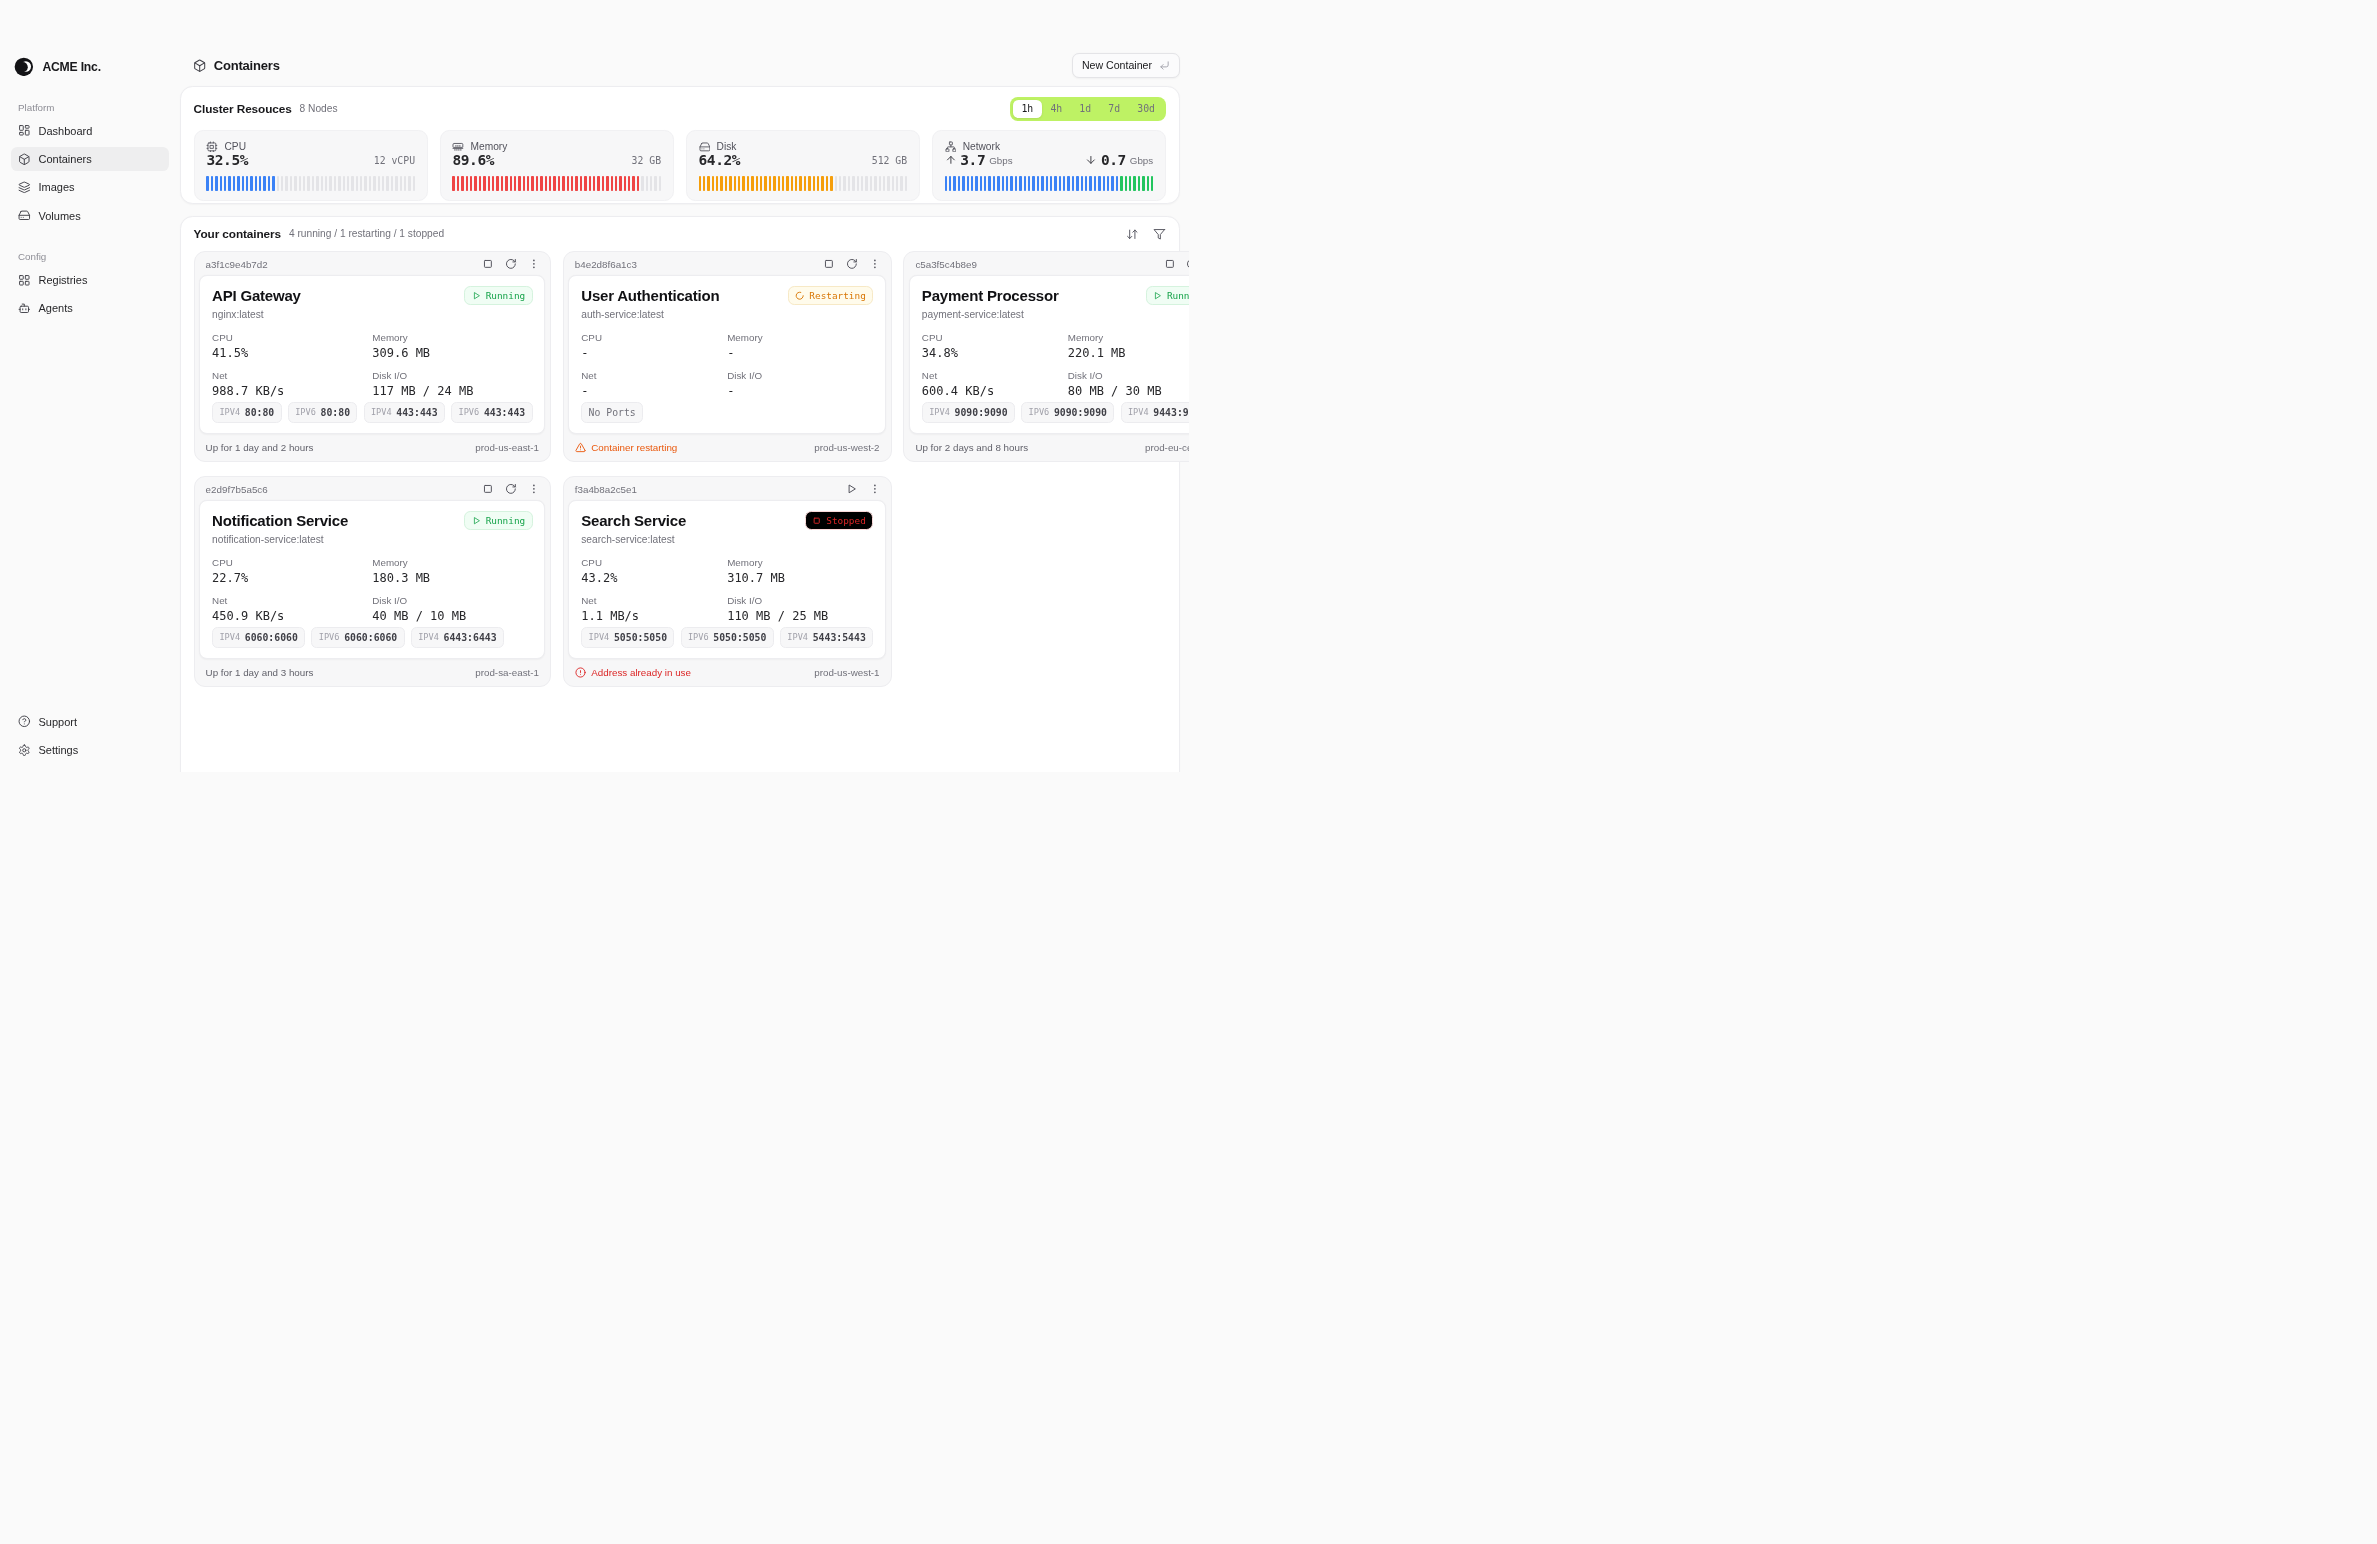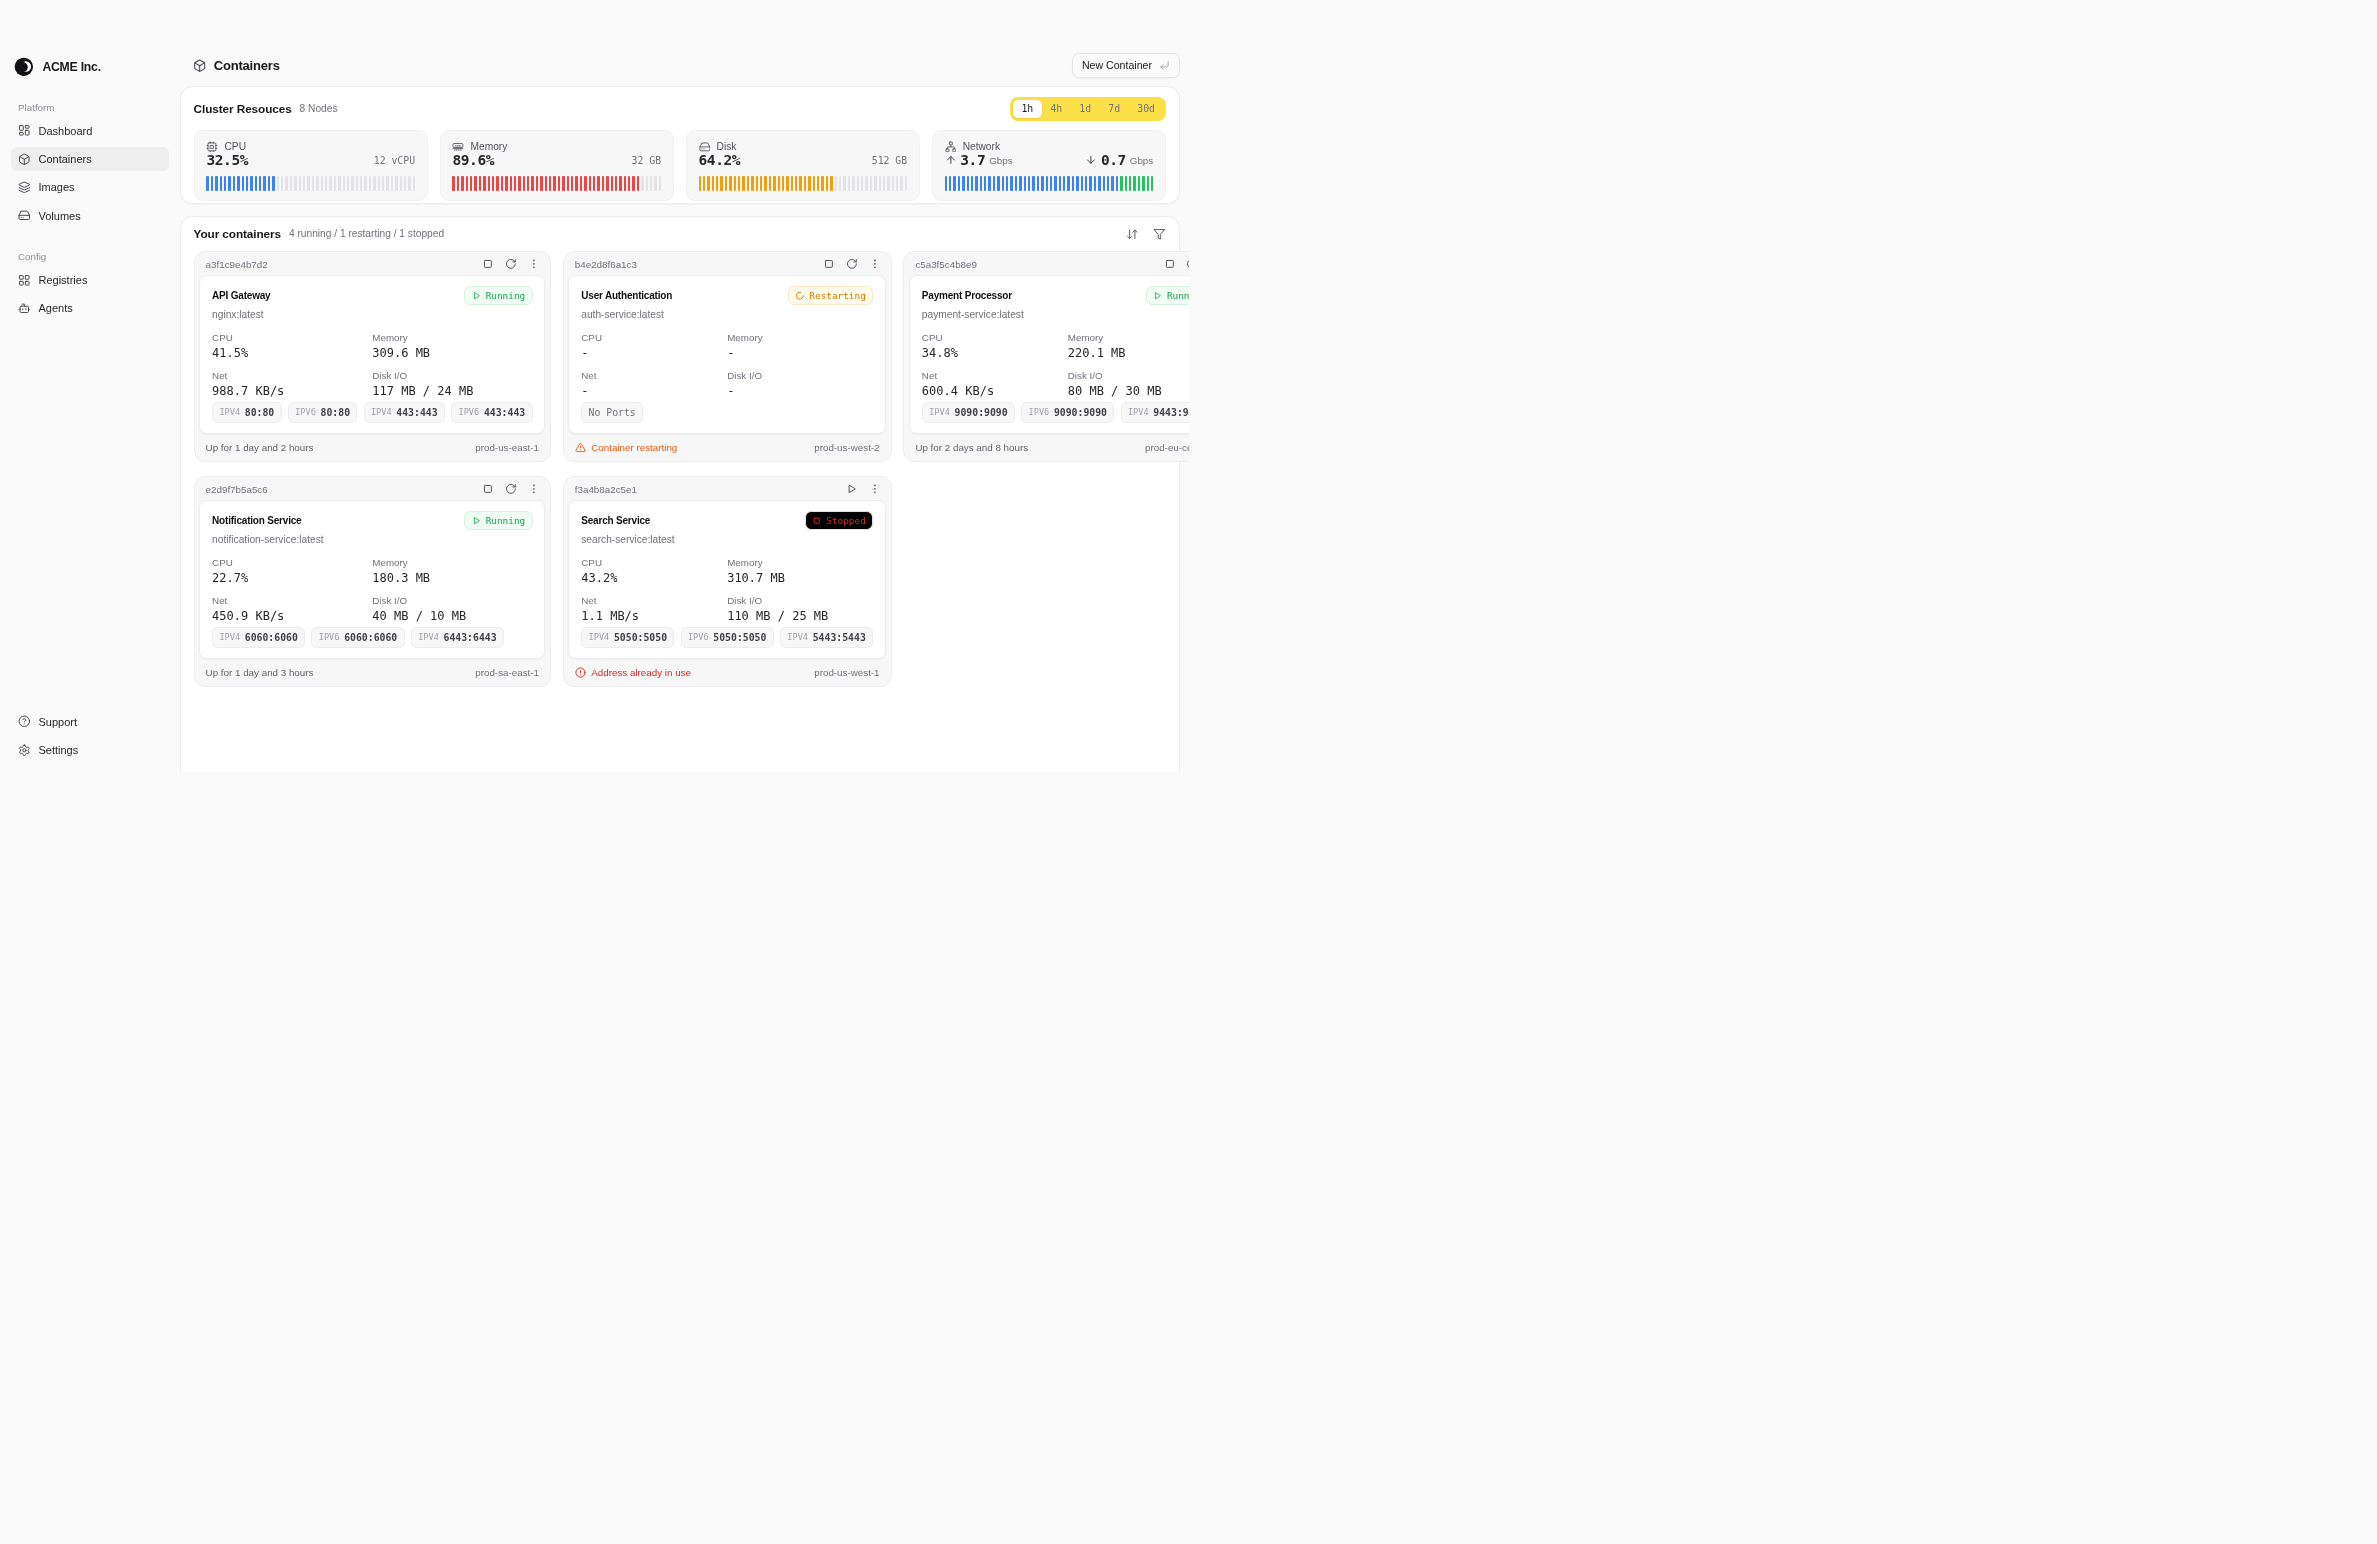--- a/index.html
+++ b/index.html
@@ -44,21 +44,21 @@
              box-shadow:0 0.8px 1.6px rgba(0,0,0,.04); }
   .new-btn .kicon { width:11px; height:11px; color:#a1a1aa; }
 
   .panel { background:#fff; border:0.8px solid #ededf0; border-radius:12.6px; box-shadow:0 0.8px 1.6px rgba(0,0,0,.03); }
 
   
   .cluster-panel { height:118px; flex:none; padding:10.2px 12.6px; }
   .panel-head { display:flex; align-items:center; }
   .panel-title { font-size:11.8px; font-weight:700; letter-spacing:-0.1px; }
   .panel-sub { margin-left:7.9px; font-size:10.2px; color:#71717a; }
-  .time-range { margin-left:auto; background:#fde047; border-radius:7.9px; padding:2.4px; display:flex; }
+  .time-range { margin-left:auto; background:#bef264; border-radius:7.9px; padding:2.4px; display:flex; }
   .time-btn { font-family:"DejaVu Sans Mono",monospace; font-size:9.8px; color:#71717a; padding:3.9px 8.6px;
               border-radius:5.5px; border:0; background:transparent; cursor:pointer; }
   .time-btn.active { background:#fff; color:#18181b; box-shadow:0 0.8px 2.4px rgba(0,0,0,.1); }
   .res-grid { display:grid; grid-template-columns:repeat(4,1fr); gap:11.8px; margin-top:9.4px; }
   .res-card { background:#f7f7f8; border:0.8px solid #f1f1f3; border-radius:9.4px; height:71px; padding:9.4px 11.8px;
               display:flex; flex-direction:column; }
   .res-head { display:flex; align-items:center; gap:6.3px; font-size:10.2px; color:#52525b; }
   .res-head .ricon { width:11.8px; height:11.8px; color:#52525b; }
   .res-mid { display:flex; align-items:center; margin-top:auto; }
   .res-value { font-family:"DejaVu Sans Mono",monospace; font-size:14.5px; font-weight:700; letter-spacing:-0.4px; color:#27272a; }
@@ -76,21 +76,21 @@
   .head-icons .hicon { width:12.6px; height:12.6px; cursor:pointer; }
   .cards-grid { display:grid; grid-template-columns:repeat(4,1fr); gap:14px 11.8px; margin-top:10.2px; }
   .ccard { background:#f7f7f8; border:0.8px solid #ededf0; border-radius:11px; height:211px; display:flex; flex-direction:column; }
   .ccard-head { display:flex; align-items:center; padding:6.3px 10.2px 4.7px 11px; }
   .cid { font-size:9.8px; color:#71717a; }
   .actions { margin-left:auto; display:flex; align-items:center; gap:11px; color:#52525b; }
   .icon-btn { width:11.8px; height:11.8px; cursor:pointer; }
   .ccard-inner { margin:0 4.7px; background:#fff; border:0.8px solid #ededf0; border-radius:7.9px; padding:10.2px 11.8px;
                  flex:1; display:flex; flex-direction:column; box-shadow:0 0.8px 1.6px rgba(16,16,20,.04); }
   .title-row { display:flex; align-items:center; }
-  .cname { font-size:10px; font-weight:700; letter-spacing:-0.2px; color:#111114; }
+  .cname { font-size:15px; font-weight:700; letter-spacing:-0.2px; color:#111114; }
   .badge { margin-left:auto; display:flex; align-items:center; gap:4.7px; font-family:"DejaVu Sans Mono",monospace;
            font-size:9.4px; padding:3.1px 6.3px; border-radius:6.3px; border:0.8px solid transparent; }
   .badge .bicon { width:9.4px; height:9.4px; }
   .badge.running    { color:#16a34a; background:#f0fdf4; border-color:#d5f3de; }
   .badge.restarting { color:#d97706; background:#fffbeb; border-color:#f7e9c6; }
   .badge.stopped    { color:#dc2626; background:#000000; border-color:#fadada; }
   .cimage { font-size:10.2px; color:#71717a; margin-top:3.9px; }
   .stats { display:grid; grid-template-columns:1fr 1fr; row-gap:10.2px; margin-top:11.8px; }
   .stat-label { font-size:9.8px; color:#71717a; }
   .stat-value { font-family:"DejaVu Sans Mono",monospace; font-size:12px; color:#27272a; margin-top:3.1px; }

